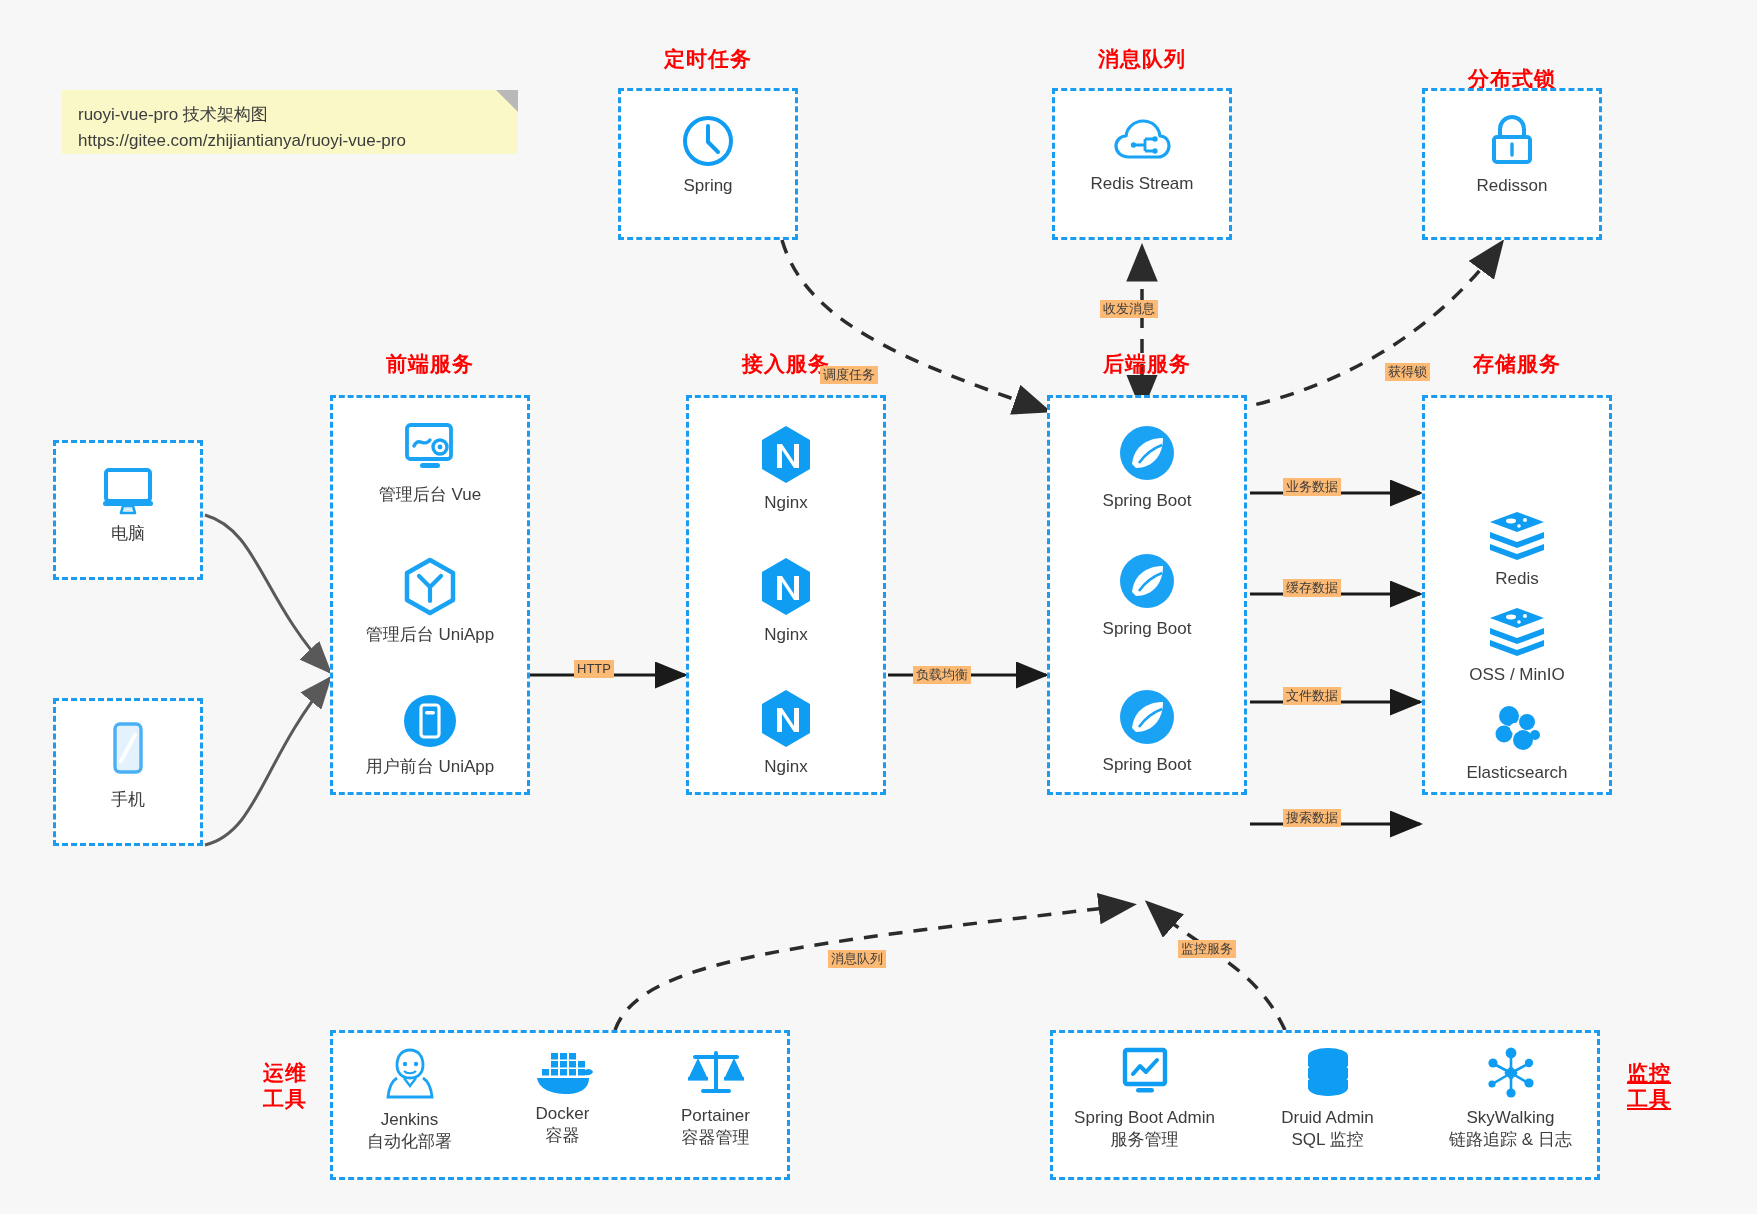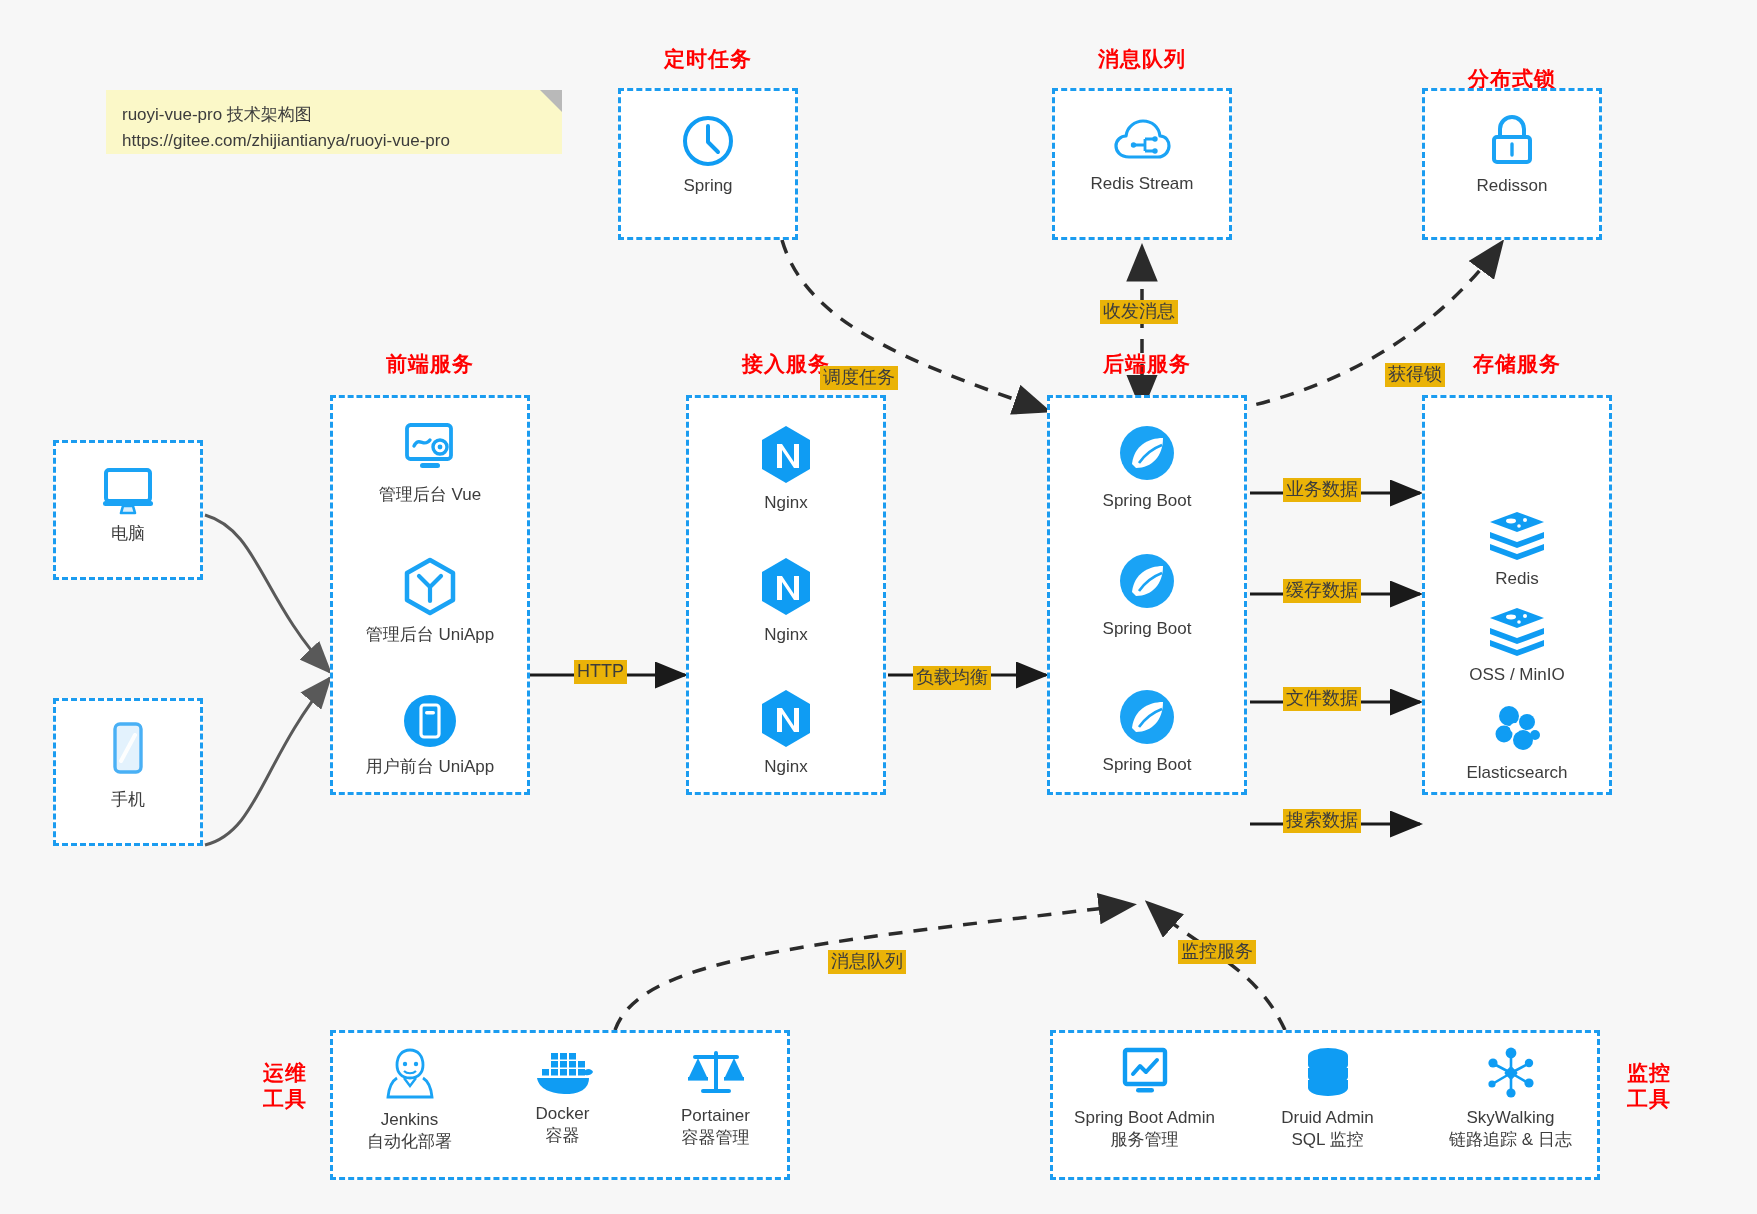--- a/index.html
+++ b/index.html
@@ -73,23 +73,23 @@
   .note .fold{
     position:absolute;right:0;top:0;
     width:0;height:0;
     border-top:22px solid #b9b9b9;
     border-left:22px solid transparent;
   }
 
   
   .elabel{
     position:absolute;
-    font-size:18px;
+    font-size:13px;
     color:#3c3c3c;
-    background:#eab308;
+    background:#fdba74;
     padding:1px 3px;
     white-space:nowrap;
     line-height:1.2;
   }
 </style>
 </head>
 <body>
 
 <div class="stage">
 
@@ -125,21 +125,21 @@
 
     <path d="M1142,378 L1142,250" fill="none" stroke="#2b2b2b" stroke-width="3.5" stroke-dasharray="14,11" marker-end="url(#arrDash)" marker-start="url(#arrDashStart)"></path>
 
     <path d="M1232,410 C1330,390 1430,340 1500,245" fill="none" stroke="#2b2b2b" stroke-width="3.5" stroke-dasharray="14,11" marker-end="url(#arrDash)"></path>
 
     <path d="M615,1030 C640,960 790,945 1130,905" fill="none" stroke="#2b2b2b" stroke-width="3.5" stroke-dasharray="14,11" marker-end="url(#arrDash)"></path>
 
     <path d="M1285,1030 C1255,965 1200,950 1150,905" fill="none" stroke="#2b2b2b" stroke-width="3.5" stroke-dasharray="14,11" marker-end="url(#arrDash)"></path>
   </svg>
 
-  <div class="note" style="left:62px;top:90px;width:456px;height:64px;margin-left:44px;">
+  <div class="note" style="left:62px;top:90px;width:456px;height:64px;">
     <span class="fold"></span>
     <div>ruoyi-vue-pro 技术架构图</div>
     <div>https://gitee.com/zhijiantianya/ruoyi-vue-pro</div>
   </div>
 
   <div class="grp-title" style="left:618px;top:45px;width:180px;">定时任务</div>
   <div class="box" style="left:618px;top:88px;width:180px;height:152px;">
     <div class="node" style="top:22px;">
       <span class="ic">
         <svg width="56" height="56" viewBox="0 0 56 56">
@@ -459,21 +459,21 @@
           <circle cx="11" cy="18" r="4.6" fill="#0f9cf3"></circle>
           <circle cx="47" cy="18" r="4.2" fill="#0f9cf3"></circle>
           <circle cx="10" cy="39" r="3.6" fill="#0f9cf3"></circle>
           <circle cx="47" cy="38" r="4.6" fill="#0f9cf3"></circle>
         </svg>
       </span>
       <span class="lbl">SkyWalking</span>
       <span class="lbl2">链路追踪 &amp; 日志</span>
     </div>
   </div>
-  <div class="grp-title side" style="left:1614px;top:1060px;width:70px;">
+  <div class="grp-title side" style="left:1614px;top:1060px;width:70px;text-decoration:underline;">
     <div>监控</div>
     <div>工具</div>
   </div>
 
   <div class="elabel" style="left:820px;top:366px;">调度任务</div>
   <div class="elabel" style="left:1100px;top:300px;">收发消息</div>
   <div class="elabel" style="left:1385px;top:363px;">获得锁</div>
 
   <div class="elabel" style="left:574px;top:660px;">HTTP</div>
   <div class="elabel" style="left:913px;top:660px;margin-top:6px;">负载均衡</div>

